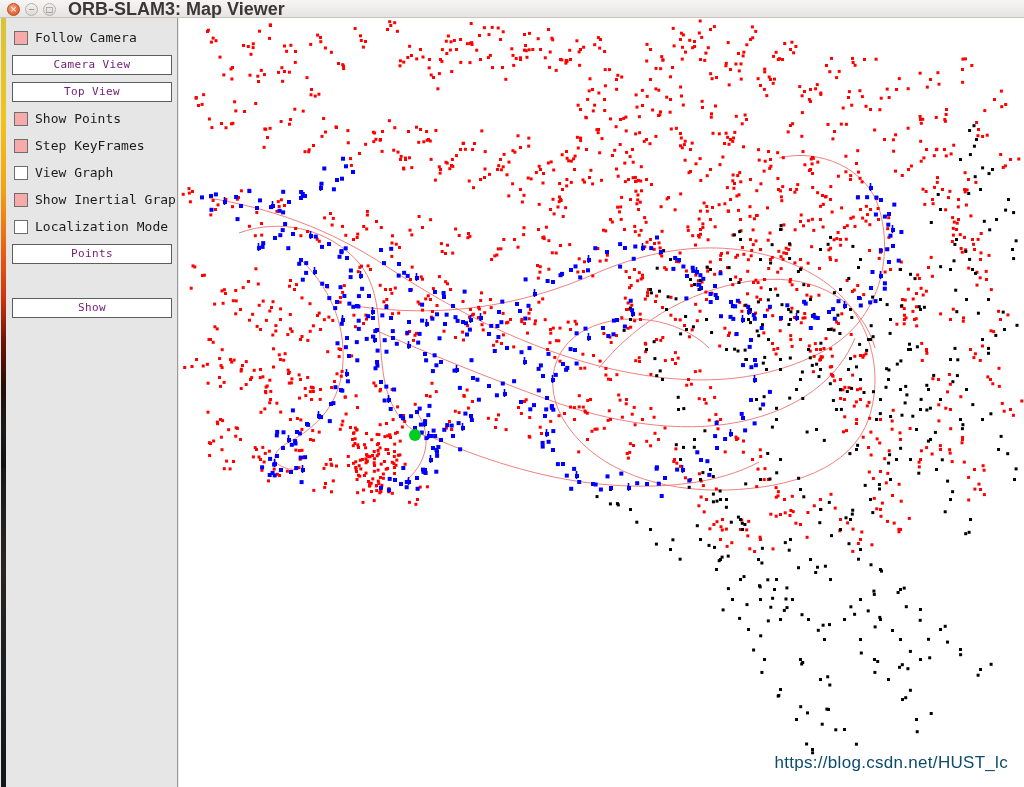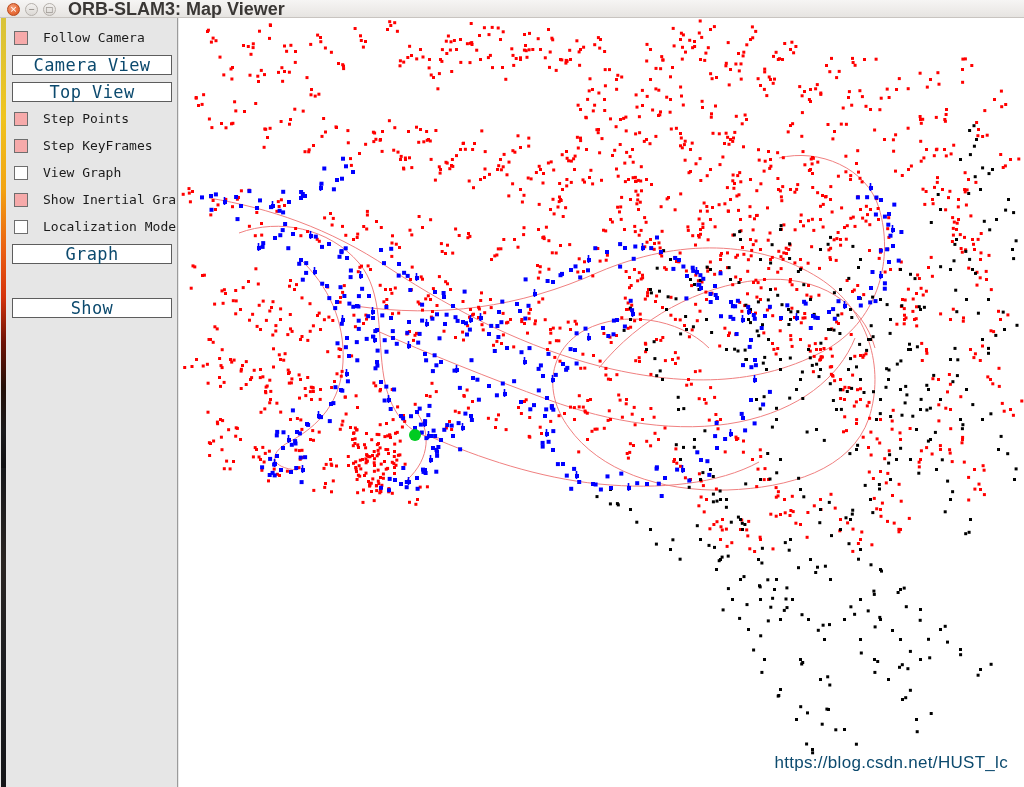--- a/index.html
+++ b/index.html
@@ -27,28 +27,28 @@
   #edge-strip{position:absolute;left:1px;top:18px;width:5px;height:450px;
               background:linear-gradient(180deg,#d8c33a 0%,#efc41f 22%,#f2a413 38%,#ea5d12 52%,
                          #d4330c 62%,#6d1206 72%,#241008 82%,#1a1a1c 92%,#101013 100%);}
   #edge-strip2{position:absolute;left:1px;top:468px;width:5px;height:319px;
                background:linear-gradient(180deg,#17181b 0%,#2a2522 30%,#1d1e21 60%,#141518 100%);}
 
   
   #sidebar{position:absolute;left:6px;top:18px;width:172px;height:769px;
            background:#e6e6e6;border-right:1px solid #9b9b9b;box-sizing:border-box;overflow:hidden;}
   .ctrl{position:absolute;left:0;width:172px;height:26px;}
-  .checkrow{display:flex;align-items:center;height:26px;padding-left:8px;box-sizing:border-box;gap:8px;}
+  .checkrow{display:flex;align-items:center;height:26px;padding-left:8px;box-sizing:border-box;}
   .cbox{width:14px;height:14px;box-sizing:border-box;border:1px solid #6e6e6e;background:#ffffff;flex:0 0 auto;}
   .cbox.on{background:#f6aaaa;}
   .clabel{margin-left:7px;font-family:"DejaVu Sans Mono","Liberation Mono",monospace;
           font-size:13px;color:#1b1b1b;white-space:nowrap;line-height:14px;}
   .btnrow{display:flex;align-items:center;justify-content:center;height:20px;
           margin:3px 6px 0 6px;background:#ffffff;border:1px solid #5d5d5d;box-sizing:border-box;}
-  .btnlabel{font-family:"DejaVu Sans Mono","Liberation Mono",monospace;font-size:17px;color:#0c4a6e;
+  .btnlabel{font-family:"DejaVu Sans Mono","Liberation Mono",monospace;font-size:11px;color:#701a75;
             letter-spacing:.4px;line-height:14px;}
 
   
   #canvas-wrap{position:absolute;left:179px;top:18px;width:845px;height:769px;background:#ffffff;overflow:hidden;}
   #map-svg{display:block;width:845px;height:769px;}
   #watermark{position:absolute;right:16px;bottom:14px;font-size:17px;color:#0c4a6e;
              letter-spacing:.3px;white-space:nowrap;user-select:none;}
 </style>
 </head>
 <body>
@@ -84,21 +84,21 @@
         </div>
       </div>
       <div class="ctrl" style="top: 61px;">
         <div class="btnrow">
           <span class="btnlabel">Top View</span>
         </div>
       </div>
       <div class="ctrl" style="top: 88px;">
         <div class="checkrow">
           <span class="cbox on"></span>
-          <span class="clabel">Step Points</span>
+          <span class="clabel">Show Points</span>
         </div>
       </div>
       <div class="ctrl" style="top: 115px;">
         <div class="checkrow">
           <span class="cbox on"></span>
           <span class="clabel">Step KeyFrames</span>
         </div>
       </div>
       <div class="ctrl" style="top: 142px;">
         <div class="checkrow">
@@ -113,21 +113,21 @@
         </div>
       </div>
       <div class="ctrl" style="top: 196px; text-align: right;">
         <div class="checkrow">
           <span class="cbox"></span>
           <span class="clabel">Localization Mode</span>
         </div>
       </div>
       <div class="ctrl" style="top: 223px;">
         <div class="btnrow">
-          <span class="btnlabel">Graph</span>
+          <span class="btnlabel">Points</span>
         </div>
       </div>
       <div class="ctrl" style="top: 277px;">
         <div class="btnrow">
           <span class="btnlabel">Show</span>
         </div>
       </div>
     </div>
 
   <div id="canvas-wrap">

